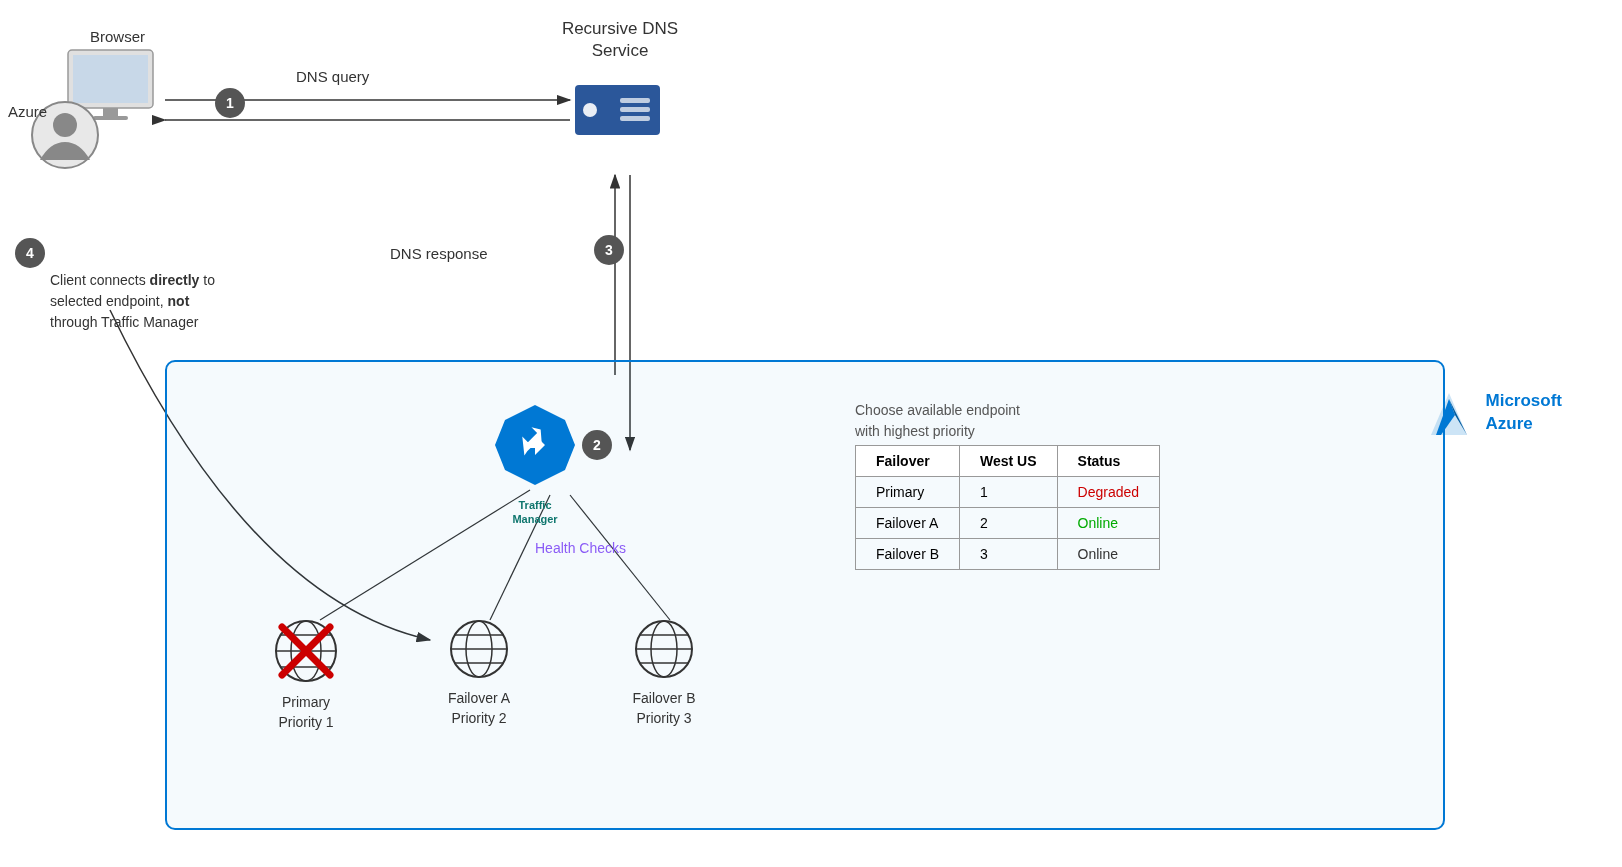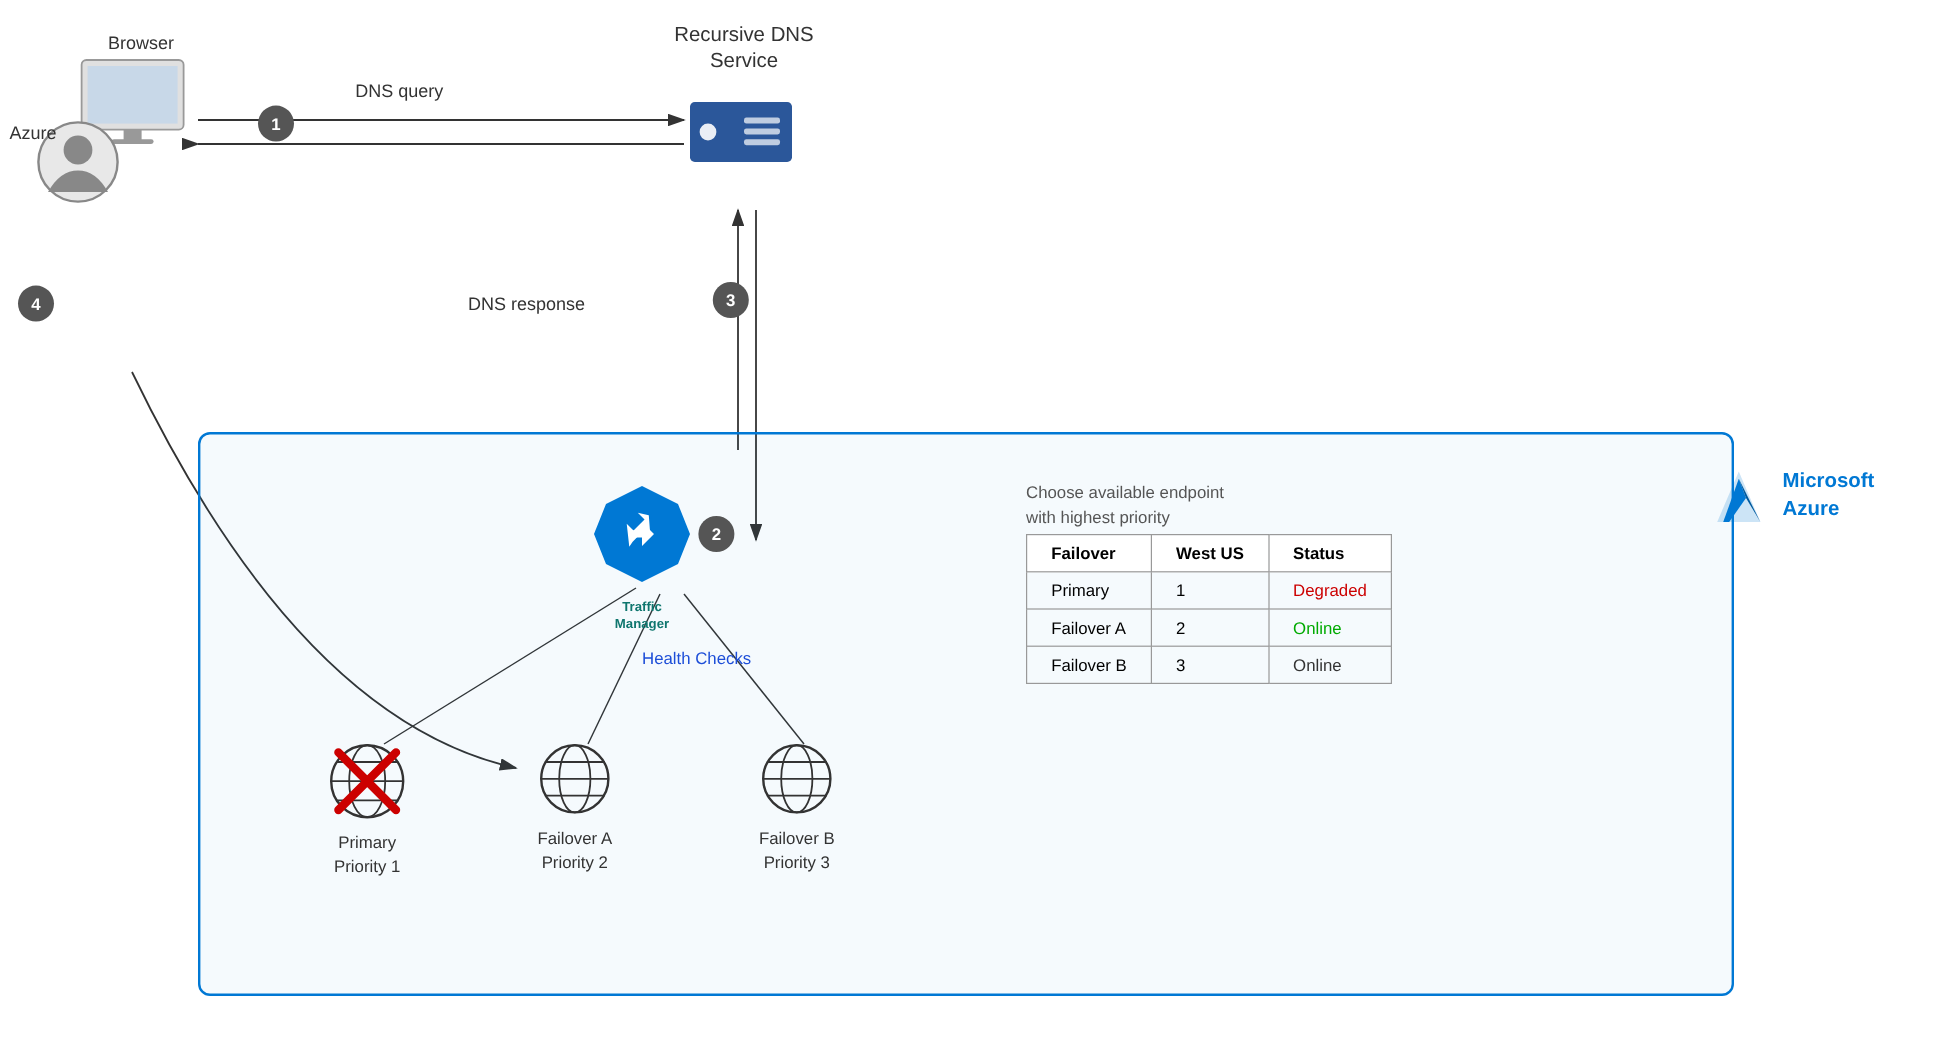--- a/index.html
+++ b/index.html
@@ -152,20 +152,23 @@
       <rect x="50" y="36" width="30" height="5" rx="2" fill="#fff" opacity="0.7"></rect>
     </svg>
   </div>
 
   <div style="position:absolute;left:390px;top:245px;font-size:15px;color:#333;">DNS response</div>
 
   <div class="step-circle" style="left:594px;top:235px;">3</div>
 
   <div class="step-circle" style="left:15px;top:238px;">4</div>
 
+  <div style="position:absolute;left:50px;top:270px;font-size:14px;color:#333;line-height:1.5;max-width:190px;">
+    Client connects <b>directly</b> to selected endpoint, <b>not</b> through Traffic Manager
+  </div>
 
   <div class="azure-box"></div>
 
   <div style="position:absolute;right:60px;top:385px;display:flex;align-items:center;gap:10px;">
     <svg width="55" height="55" viewBox="0 0 55 55">
 
       <polygon points="27,2 54,52 0,52" fill="none" stroke="none"></polygon>
       <path d="M10 50 L28 8 L46 50 Z" fill="#0078d4" opacity="0.2"></path>
       <path d="M15 50 L28 14 L34 30 L20 50 Z" fill="#0078d4"></path>
       <path d="M34 30 L28 14 L46 50 Z" fill="#005a9e"></path>
@@ -183,21 +186,21 @@
       <polygon points="45,5 75,20 85,45 75,70 45,85 15,70 5,45 15,20" fill="#0078d4"></polygon>
 
       <path d="M30 45 L42 30 L42 38 L55 38 L55 30 L60 38 L48 52 L48 44 L35 44 Z" fill="#fff" transform="rotate(-45,45,45)"></path>
       <path d="M45 35 L55 45 L45 55 L45 48 L35 48 L35 42 L45 42 Z" fill="#fff"></path>
     </svg>
     <div style="font-size:11px;font-weight:700;color:#0f766e;text-align:center;margin-top:4px;line-height:1.3;">Traffic<br>Manager</div>
   </div>
 
   <div class="step-circle" style="left:582px;top:430px;">2</div>
 
-  <div style="position:absolute;left:535px;top:540px;font-size:14px;color:#1d4ed8;">Health Checks</div>
+  <div style="position:absolute;left:535px;top:540px;font-size:14px;color:#8b5cf6;">Health Checks</div>
 
   <div style="position:absolute;left:270px;top:615px;display:flex;flex-direction:column;align-items:center;gap:6px;">
     <svg width="72" height="72" viewBox="0 0 72 72">
 
       <circle cx="36" cy="36" r="30" fill="none" stroke="#333" stroke-width="2"></circle>
 
       <ellipse cx="36" cy="36" rx="15" ry="30" fill="none" stroke="#333" stroke-width="1.5"></ellipse>
       <line x1="6" y1="36" x2="66" y2="36" stroke="#333" stroke-width="1.5"></line>
       <line x1="10" y1="20" x2="62" y2="20" stroke="#333" stroke-width="1.5"></line>
       <line x1="10" y1="52" x2="62" y2="52" stroke="#333" stroke-width="1.5"></line>

